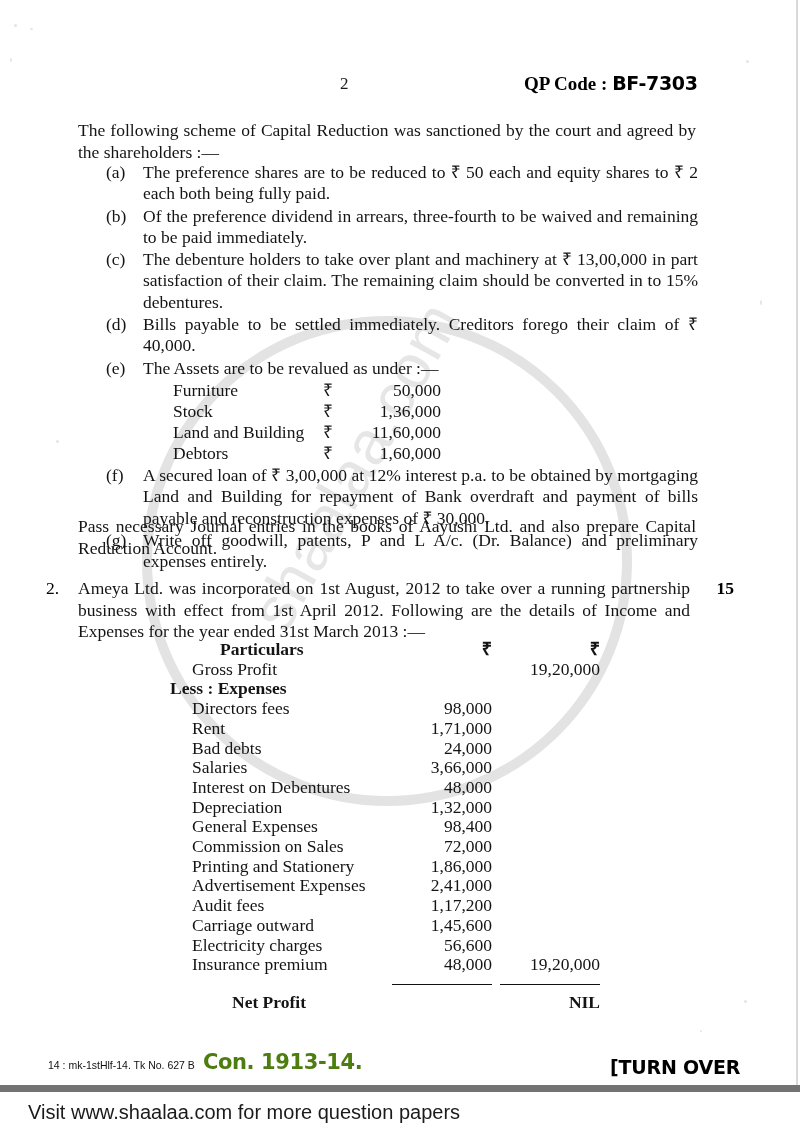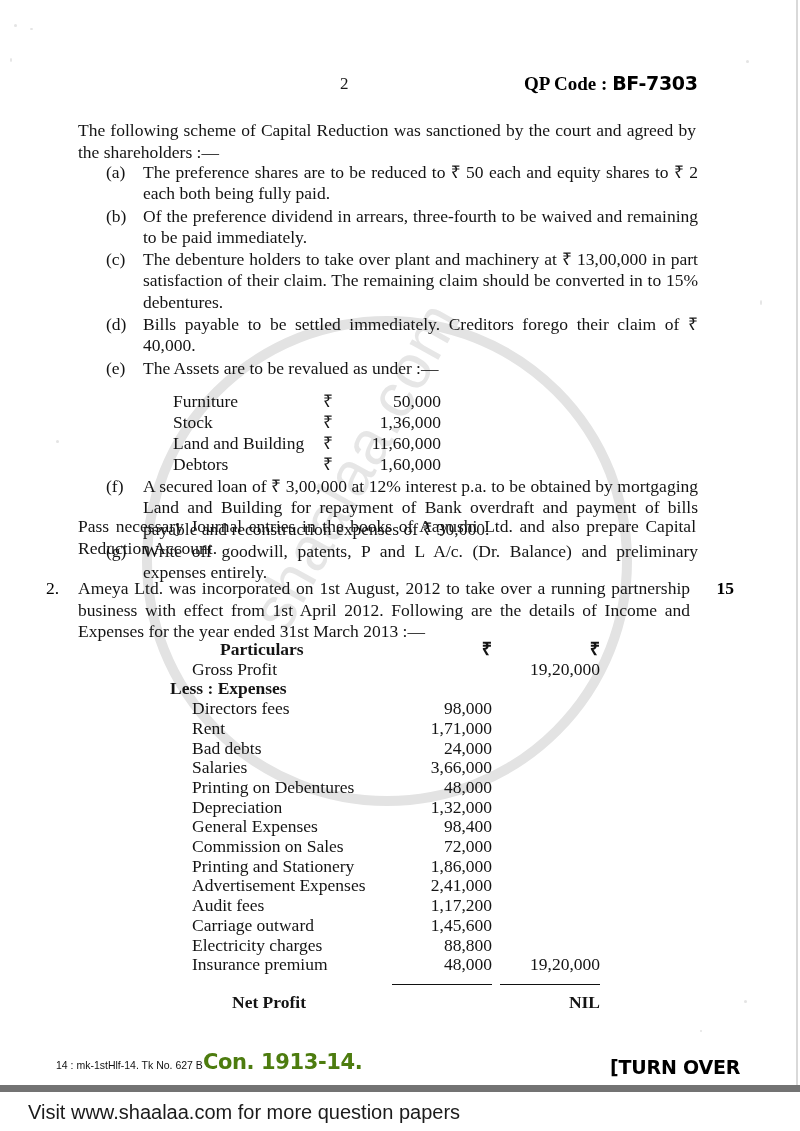--- a/index.html
+++ b/index.html
@@ -130,21 +130,21 @@
     position: absolute;
     left: 28px;
     top: 0;
     width: 32px;
     text-align: left;
     font-size: 17.5px;
   }
 
   
   .assets {
-    margin-top: 12px;
+    margin-top: 1px;
     margin-bottom: 1px;
     padding-left: 30px;
   }
   .assets .arow {
     display: flex;
     align-items: baseline;
     line-height: 21px;
     font-size: 17.5px;
   }
   .assets .aname { width: 150px; }
@@ -248,21 +248,21 @@
   
   .footer {
     position: absolute;
     left: 40px;
     top: 1052px;
     width: 720px;
     height: 30px;
   }
   .footer-code {
     position: absolute;
-    left: 16px;
+    left: 8px;
     top: 7px;
     font-size: 10.5px;
     font-family: "Liberation Sans", sans-serif;
     color: #111;
     white-space: nowrap;
   }
   .footer-con {
     position: absolute;
     left: 163px;
     top: -2px;
@@ -435,21 +435,21 @@
         <span class="st-label ind">Bad debts</span>
         <span class="st-c1">24,000</span>
         <span class="st-c2"></span>
       </div>
       <div class="st-row">
         <span class="st-label ind">Salaries</span>
         <span class="st-c1">3,66,000</span>
         <span class="st-c2"></span>
       </div>
       <div class="st-row">
-        <span class="st-label ind">Printing on Debentures</span>
+        <span class="st-label ind">Interest on Debentures</span>
         <span class="st-c1">48,000</span>
         <span class="st-c2"></span>
       </div>
       <div class="st-row">
         <span class="st-label ind">Depreciation</span>
         <span class="st-c1">1,32,000</span>
         <span class="st-c2"></span>
       </div>
       <div class="st-row">
         <span class="st-label ind">General Expenses</span>
@@ -476,21 +476,21 @@
         <span class="st-c1">1,17,200</span>
         <span class="st-c2"></span>
       </div>
       <div class="st-row">
         <span class="st-label ind">Carriage outward</span>
         <span class="st-c1">1,45,600</span>
         <span class="st-c2"></span>
       </div>
       <div class="st-row">
         <span class="st-label ind">Electricity charges</span>
-        <span class="st-c1">88,800</span>
+        <span class="st-c1">56,600</span>
         <span class="st-c2"></span>
       </div>
       <div class="st-row">
         <span class="st-label ind">Insurance premium</span>
         <span class="st-c1">48,000</span>
         <span class="st-c2">19,20,000</span>
       </div>
 
       <div class="rule-row">
         <span class="sp"></span>

